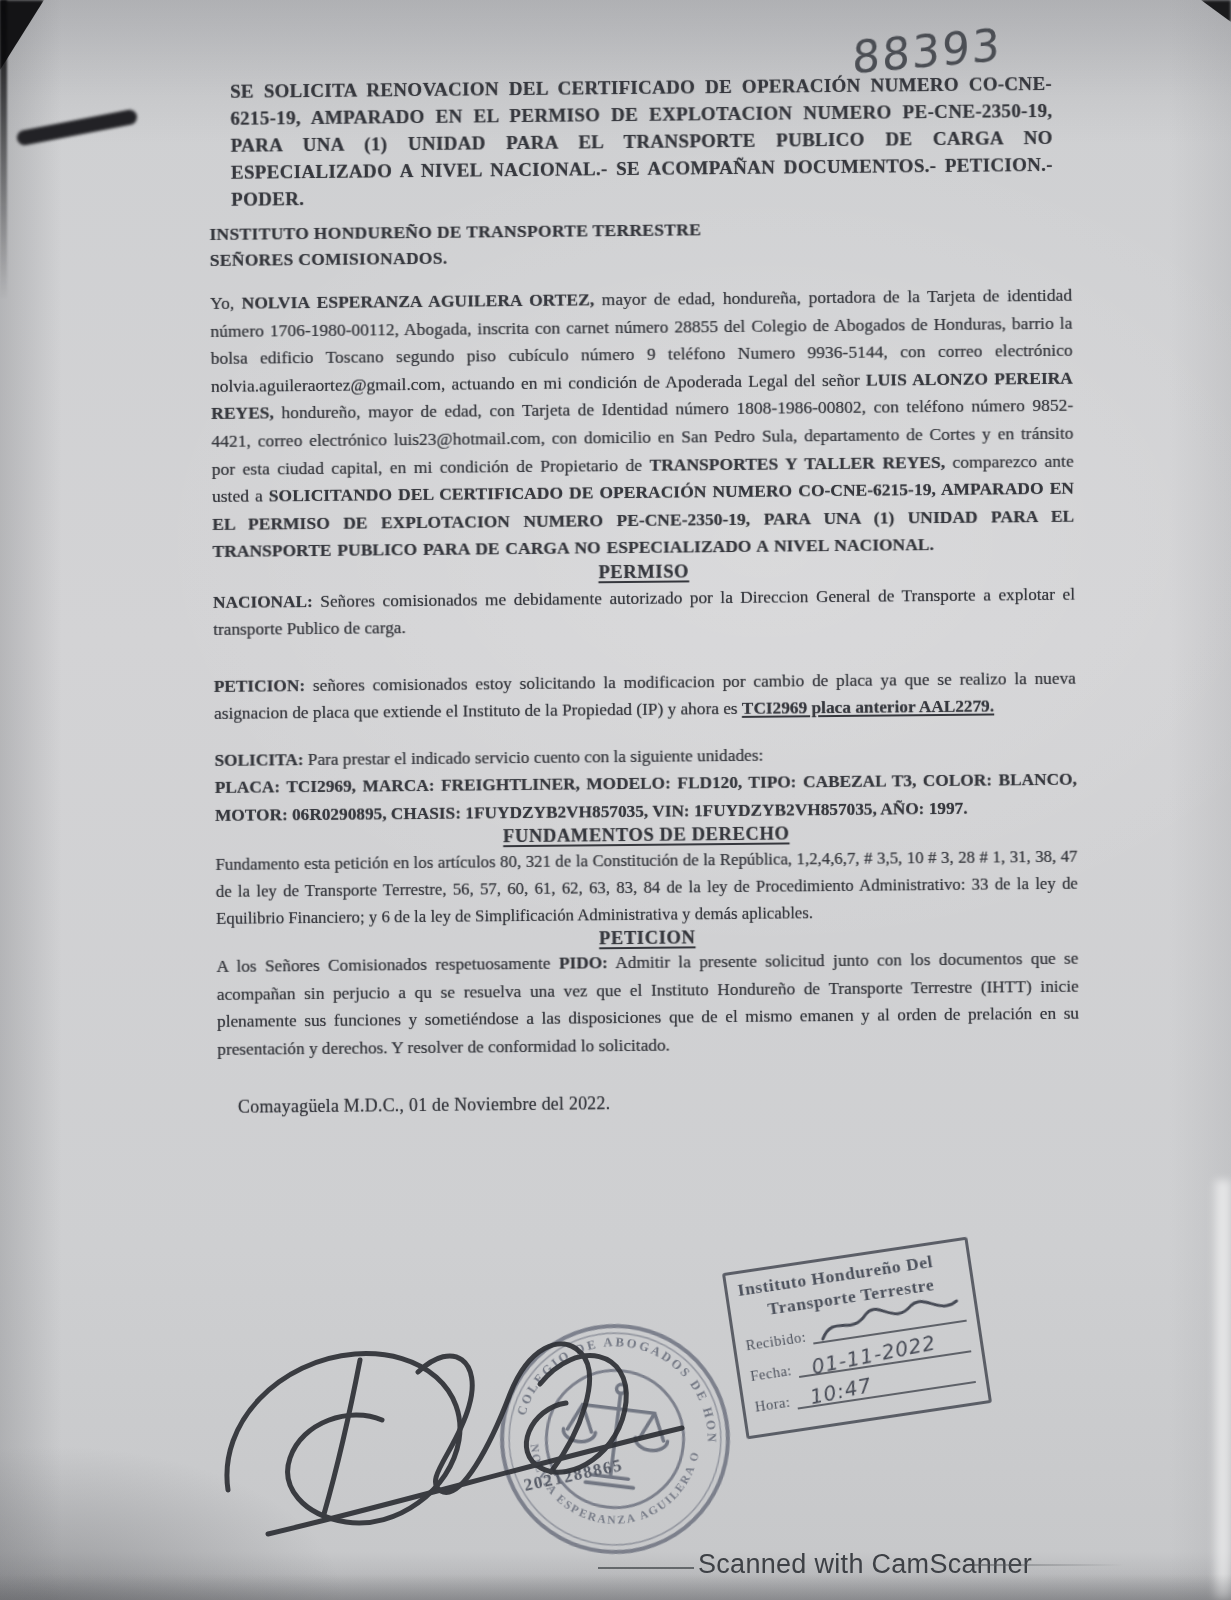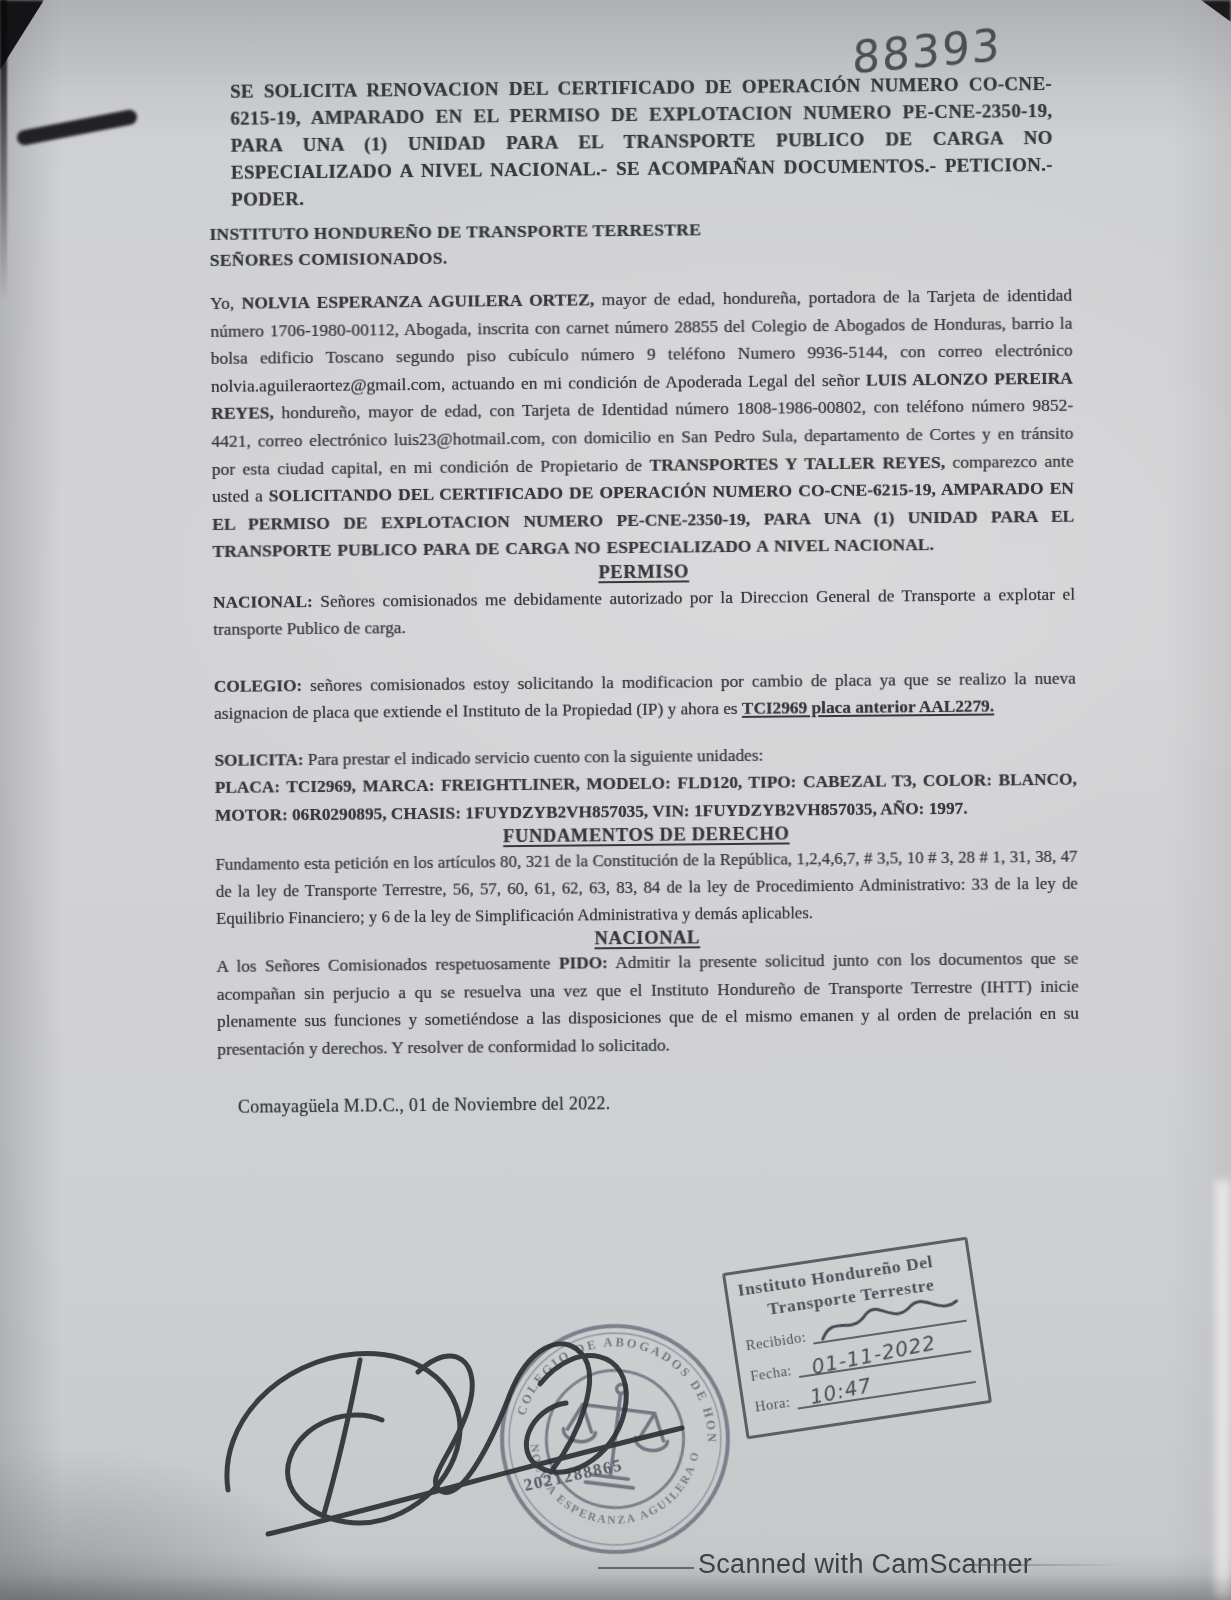--- a/index.html
+++ b/index.html
@@ -108,29 +108,29 @@
     <p class="addr">
       <span>INSTITUTO HONDUREÑO DE TRANSPORTE TERRESTRE</span><br>
       <span>SEÑORES COMISIONADOS.</span>
     </p>
 
     <p class="intro"><span>Yo, </span><span class="b">NOLVIA ESPERANZA AGUILERA ORTEZ,</span><span> mayor de edad, hondureña,  portadora de la Tarjeta de identidad número 1706-1980-00112, Abogada, inscrita con carnet número 28855 del Colegio de Abogados de Honduras, barrio la bolsa edificio Toscano segundo piso cubículo número 9 teléfono Numero 9936-5144, con correo electrónico nolvia.aguileraortez@gmail.com, actuando en mi condición de Apoderada Legal del señor </span><span class="b">LUIS ALONZO PEREIRA REYES,</span><span> hondureño, mayor de edad, con Tarjeta de Identidad número 1808-1986-00802, con teléfono número 9852-4421, correo electrónico luis23@hotmail.com, con domicilio en San Pedro Sula, departamento de Cortes  y en tránsito por esta ciudad capital, en mi condición de Propietario de </span><span class="b">TRANSPORTES Y TALLER REYES,</span><span> comparezco ante usted a </span><span class="b">SOLICITANDO DEL CERTIFICADO DE OPERACIÓN NUMERO CO-CNE-6215-19, AMPARADO EN EL PERMISO DE EXPLOTACION NUMERO PE-CNE-2350-19, PARA UNA (1) UNIDAD PARA EL TRANSPORTE PUBLICO PARA DE CARGA NO ESPECIALIZADO A NIVEL NACIONAL.</span></p>
 
     <p class="sect t-hechos">
       <span>PERMISO</span></p>
     <p class="para p-primero"><span class="b">NACIONAL:</span><span> Señores comisionados me debidamente autorizado por la Direccion General de Transporte a explotar el transporte Publico de carga.</span></p>
-    <p class="para p-segundo"><span class="b">COLEGIO:</span><span> señores comisionados estoy solicitando la modificacion por cambio de placa ya que se realizo la nueva asignacion de placa que extiende el Instituto de la Propiedad (IP) y ahora es </span><span class="b u">TCI2969 placa anterior AAL2279.</span></p>
+    <p class="para p-segundo"><span class="b">PETICION:</span><span> señores comisionados estoy solicitando la modificacion por cambio de placa ya que se realizo la nueva asignacion de placa que extiende el Instituto de la Propiedad (IP) y ahora es </span><span class="b u">TCI2969 placa anterior AAL2279.</span></p>
     <p class="para p-tercero"><span class="b">SOLICITA:</span><span> Para prestar el indicado servicio cuento con la siguiente unidades:</span><br><span class="b">PLACA: TCI2969, MARCA: FREIGHTLINER, MODELO: FLD120, TIPO: CABEZAL T3, COLOR: BLANCO, MOTOR: 06R0290895, CHASIS: 1FUYDZYB2VH857035, VIN: 1FUYDZYB2VH857035, AÑO: 1997.</span></p>
 
     <p class="sect t-fund">
       <span>FUNDAMENTOS DE DERECHO</span></p>
     <p class="para p-fund"><span>Fundamento esta petición en los artículos 80, 321 de la Constitución de la República, 1,2,4,6,7, # 3,5, 10 # 3, 28 # 1, 31, 38, 47 de la ley de Transporte Terrestre, 56, 57, 60, 61, 62, 63, 83, 84 de la ley de Procedimiento Administrativo: 33 de la ley de Equilibrio Financiero; y 6 de la ley de Simplificación Administrativa y demás aplicables.</span></p>
 
     <p class="sect t-pet">
-      <span>NACIONAL</span></p>
+      <span>PETICION</span></p>
     <p class="para p-pet"><span>A los Señores Comisionados  respetuosamente </span><span class="b">PIDO:</span><span> Admitir la presente solicitud junto con los documentos que se acompañan sin perjucio a qu se resuelva una vez que el Instituto Hondureño de Transporte Terrestre (IHTT) inicie plenamente sus funciones y sometiéndose a las disposiciones que de el mismo emanen y al orden de prelación en su presentación y derechos. Y resolver de conformidad lo solicitado.</span></p>
 
     <p class="placedate">Comayagüela  M.D.C., 01 de Noviembre del  2022.</p>
   </div>
 
   <svg class="seal" viewBox="0 0 240 240">
     <defs>
       <path id="rimT" d="M 28,120 A 92,92 0 0 1 212,120"></path>
       <path id="rimB" d="M 36,120 A 84,84 0 0 0 204,120"></path>
     </defs>

